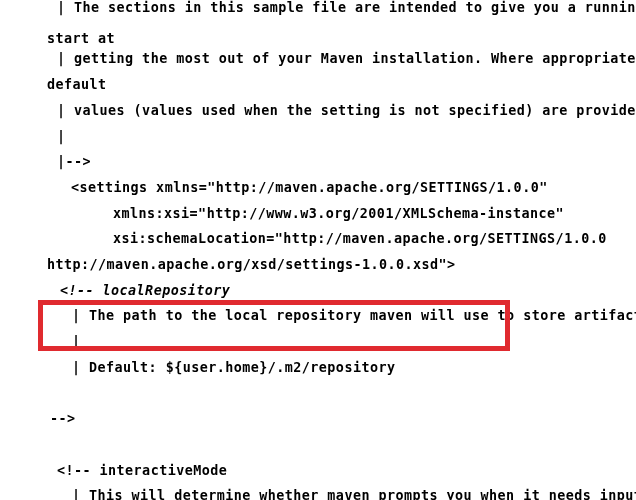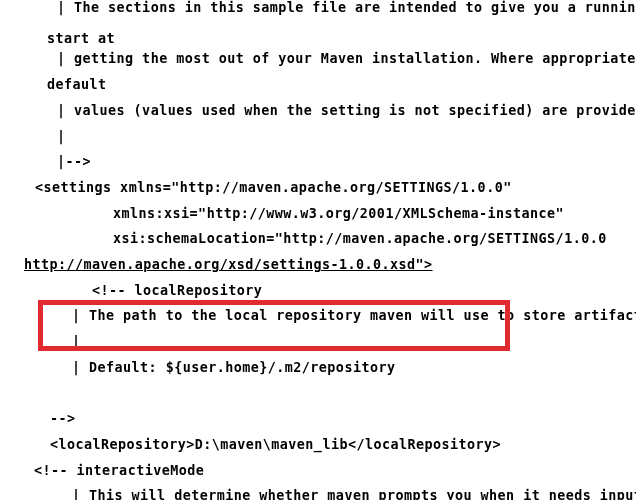--- a/index.html
+++ b/index.html
@@ -52,29 +52,28 @@
 <div id="screen">
 
   <div id="code-surface">
       <div class="code-line" style="top: 0px; padding-left: 57px;">| The sections in this sample file are intended to give you a running</div>
       <div class="code-line" style="top: 31px; padding-left: 47px;">start at</div>
       <div class="code-line" style="top: 51.4px; padding-left: 57px;">| getting the most out of your Maven installation. Where appropriate, the</div>
       <div class="code-line" style="top: 77.1px; padding-left: 47px; text-align: right;">default</div>
       <div class="code-line" style="top: 102.8px; padding-left: 57px;">| values (values used when the setting is not specified) are provided.</div>
       <div class="code-line" style="top: 128.5px; padding-left: 57px;">|</div>
       <div class="code-line" style="top: 154.2px; padding-left: 57px;">|--&gt;</div>
-      <div class="code-line" style="top: 179.9px; padding-left: 35px;">&lt;settings xmlns="http://maven.apache.org/SETTINGS/1.0.0"</div>
+      <div class="code-line" style="top: 179.9px; padding-left: 71px;">&lt;settings xmlns="http://maven.apache.org/SETTINGS/1.0.0"</div>
       <div class="code-line" style="top: 205.6px; padding-left: 113px;">xmlns:xsi="http://www.w3.org/2001/XMLSchema-instance"</div>
       <div class="code-line" style="top: 231.3px; padding-left: 113px;">xsi:schemaLocation="http://maven.apache.org/SETTINGS/1.0.0</div>
-      <div class="code-line" style="top: 257px; padding-left: 24px; text-decoration: underline;">http://maven.apache.org/xsd/settings-1.0.0.xsd"&gt;</div>
-      <div class="code-line" style="top: 282.7px; padding-left: 92px;">&lt;!-- localRepository</div>
+      <div class="code-line" style="top: 257px; padding-left: 47px;">http://maven.apache.org/xsd/settings-1.0.0.xsd"&gt;</div>
+      <div class="code-line" style="top: 282.7px; padding-left: 60px; font-style: italic;">&lt;!-- localRepository</div>
       <div class="code-line" style="top: 308.4px; padding-left: 72px;">| The path to the local repository maven will use to store artifacts.</div>
       <div class="code-line" style="top: 334.1px; padding-left: 72px;">|</div>
       <div class="code-line" style="top: 359.8px; padding-left: 72px; text-align: right;">| Default: ${user.home}/.m2/repository</div>
       <div class="code-line" style="top: 411.2px; padding-left: 50px;">--&gt;</div>
-      <div class="code-line" style="top: 436.9px; padding-left: 50px;">&lt;localRepository&gt;D:\maven\maven_lib&lt;/localRepository&gt;</div>
-      <div class="code-line" style="top: 462.6px; padding-left: 34px;">&lt;!-- interactiveMode</div>
+      <div class="code-line" style="top: 462.6px; padding-left: 57px;">&lt;!-- interactiveMode</div>
       <div class="code-line" style="top: 488.3px; padding-left: 72px;">| This will determine whether maven prompts you when it needs input. If</div>
     </div>
 
   <div id="highlight-box" style="left: 38px; top: 300px; width: 472px; height: 51px; border-width: 5px; border-color: rgb(224, 42, 47);"></div>
 
 </div>
 
 </body></html>

